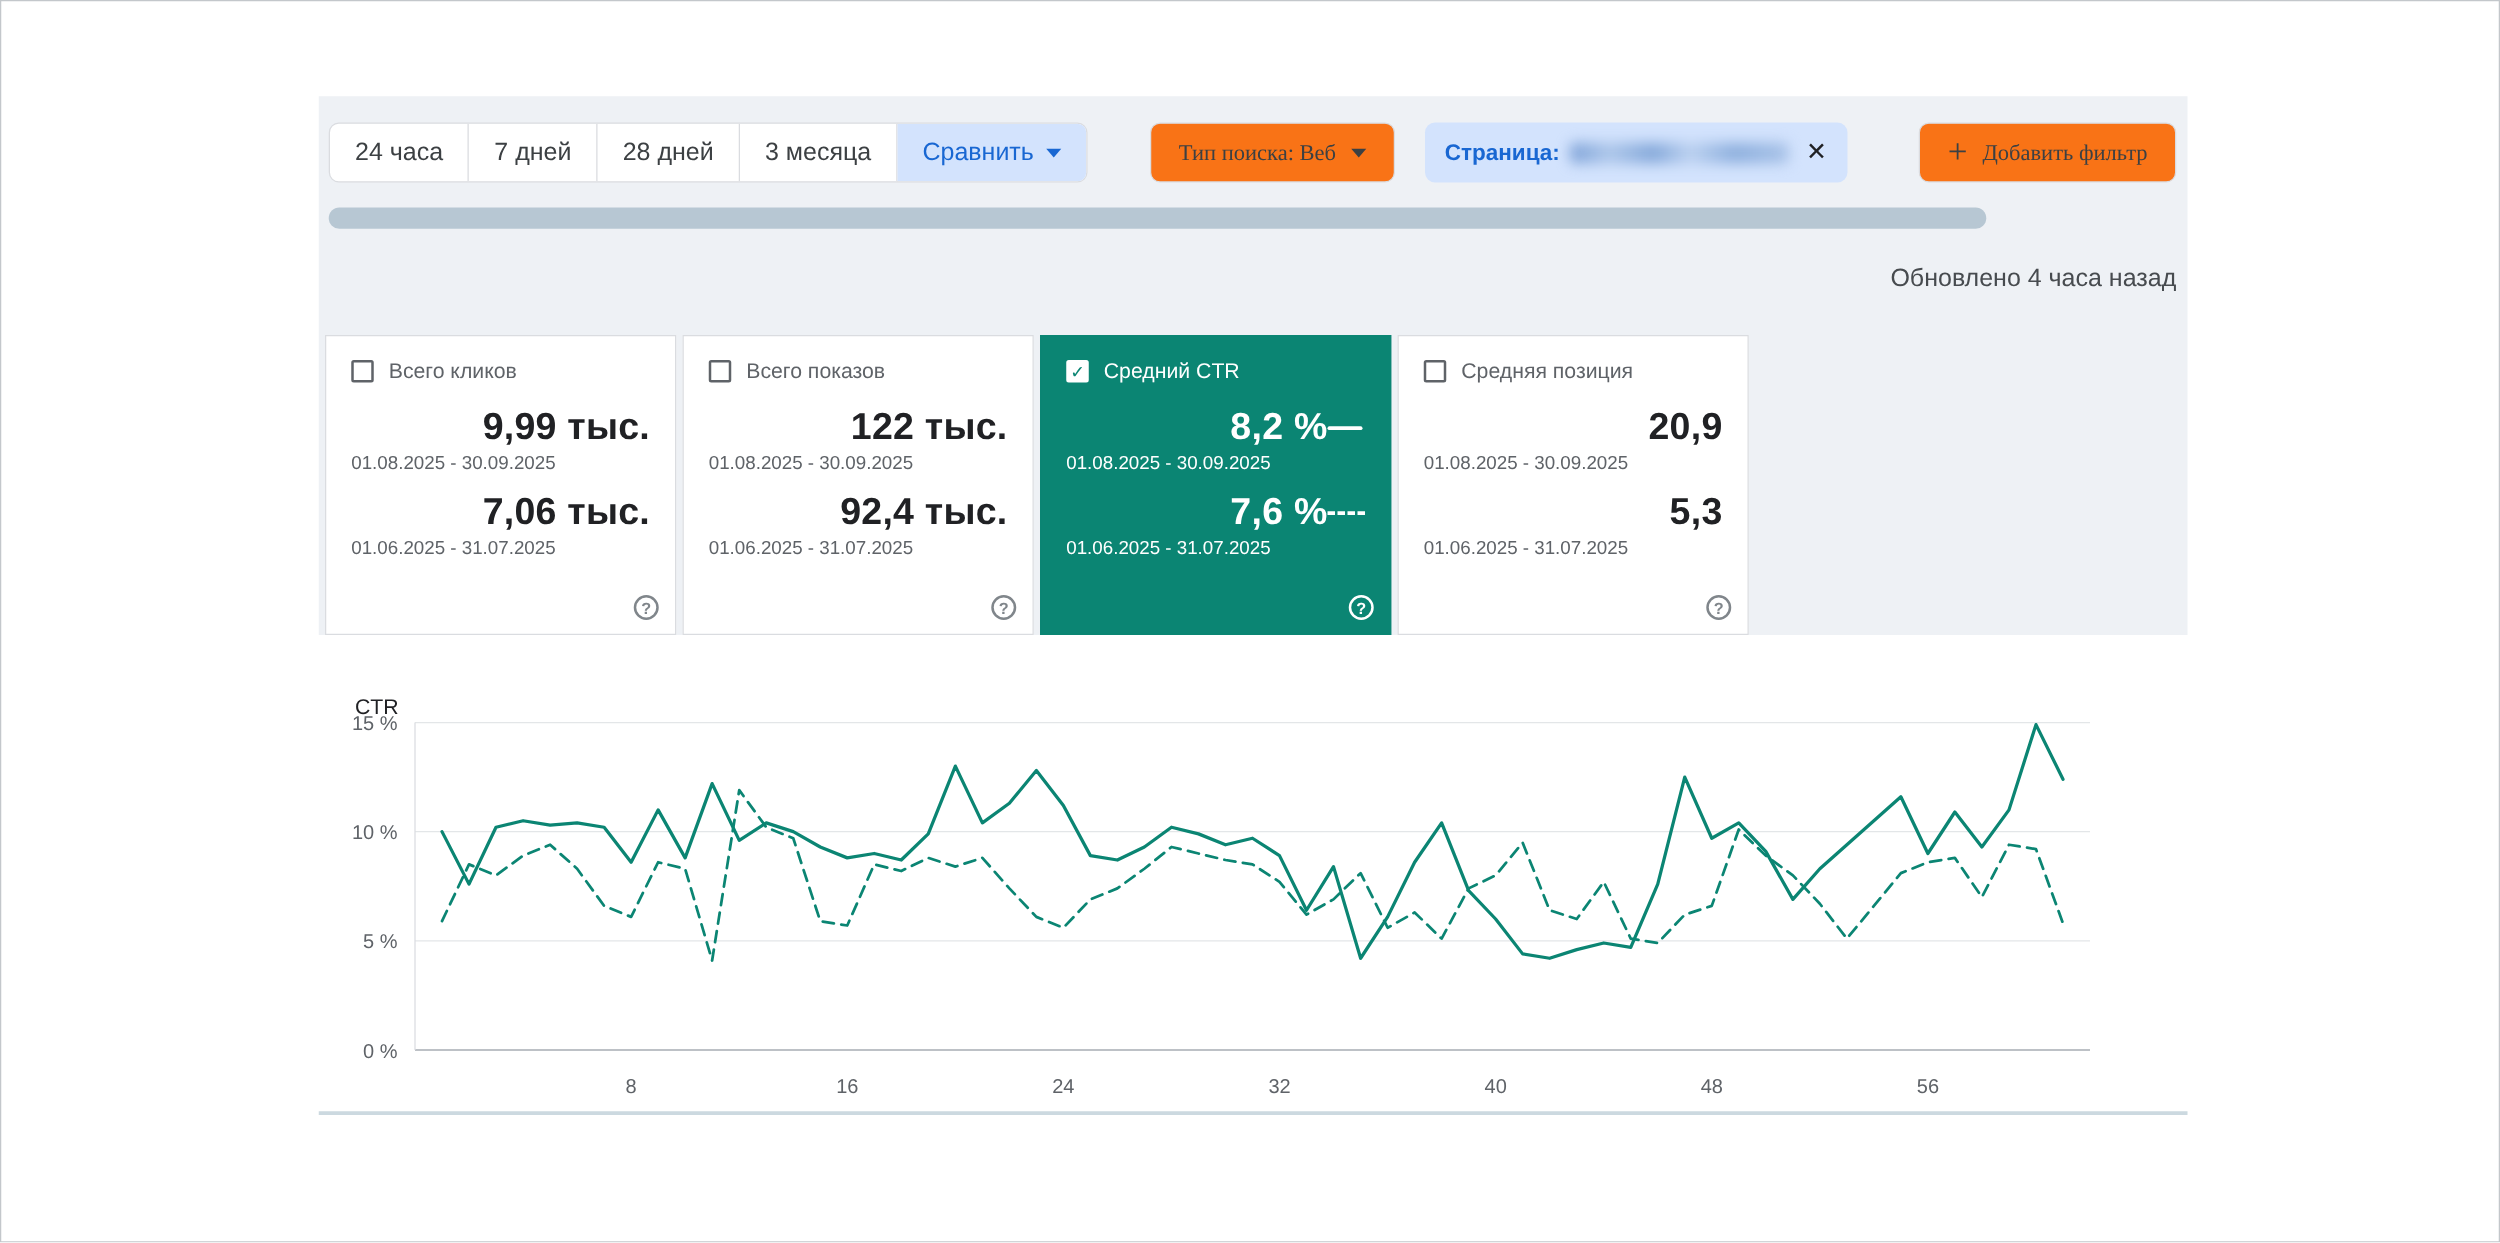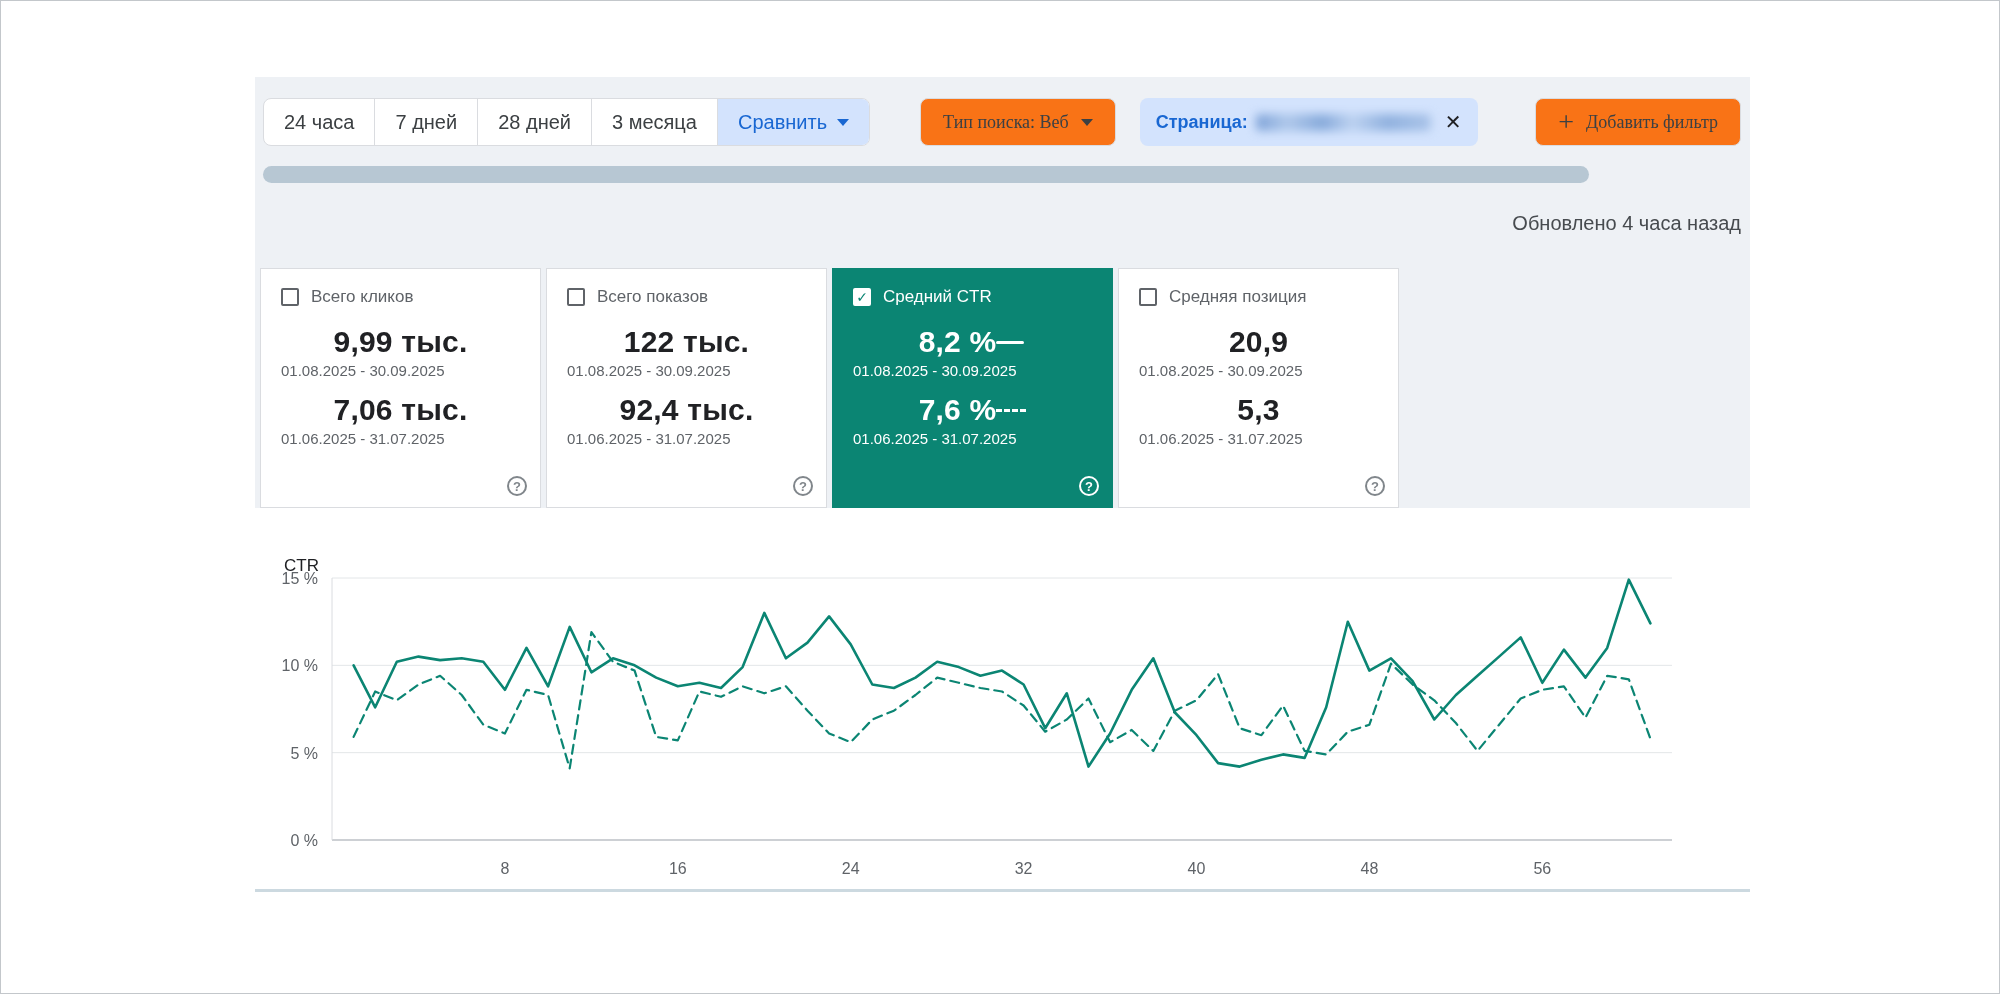--- a/index.html
+++ b/index.html
@@ -36,21 +36,21 @@
   .cards{position:absolute;left:260px;top:268px;display:flex;gap:5px;}
   .metric-card{width:281px;height:240px;background:#fff;border:1px solid #dadce0;box-sizing:border-box;position:relative;padding:18px 20px;cursor:pointer;}
   .metric-card.checked{background:#0b8573;border-color:#0b8573;}
   .card-head{display:flex;align-items:center;gap:12px;}
   .cb{width:18px;height:18px;border:2px solid #5f6368;border-radius:2px;background:#fff;box-sizing:border-box;flex:none;display:flex;align-items:center;justify-content:center;}
   .metric-card.checked .cb{border-color:#fff;background:#fff;}
   .cb-check{display:none;color:#0b8573;font-size:14px;font-weight:bold;line-height:1;}
   .metric-card.checked .cb-check{display:block;}
   .card-title{font-size:17px;color:#5f6368;}
   .metric-card.checked .card-title{color:#fff;}
-  .value-row{display:flex;align-items:center;justify-content:center;margin-top:18px;}
+  .value-row{display:flex;align-items:center;justify-content:flex-end;margin-top:18px;}
   .value-row.v2{margin-top:14px;}
   .value{font-size:30px;font-weight:bold;color:#202124;letter-spacing:.2px;}
   .metric-card.checked .value{color:#fff;}
   .vdate{font-size:15px;color:#5f6368;margin-top:3px;}
   .metric-card.checked .vdate{color:#fff;}
   .mark-solid{width:28px;height:3px;background:#fff;border-radius:2px;flex:none;margin-right:2px;}
   .mark-dashed{width:30px;height:0;border-top:3px dashed #fff;flex:none;}
   .help{position:absolute;right:13px;bottom:11px;width:20px;height:20px;border-radius:50%;border:2px solid #80868b;color:#80868b;font-size:13px;font-weight:bold;display:flex;align-items:center;justify-content:center;box-sizing:border-box;}
   .metric-card.checked .help{border-color:#fff;color:#fff;}
 

